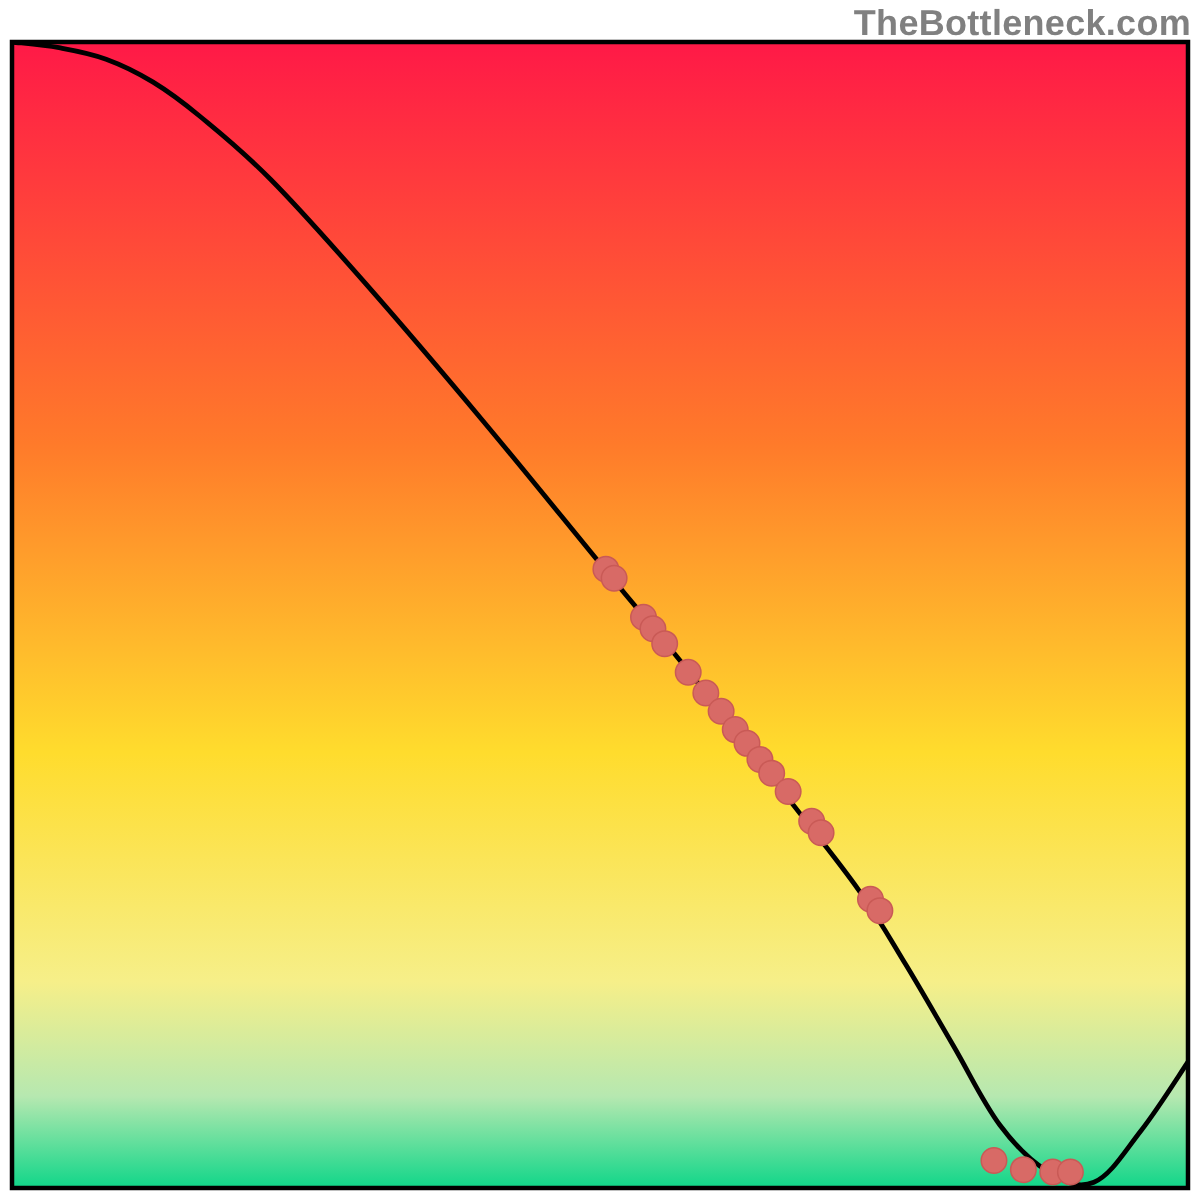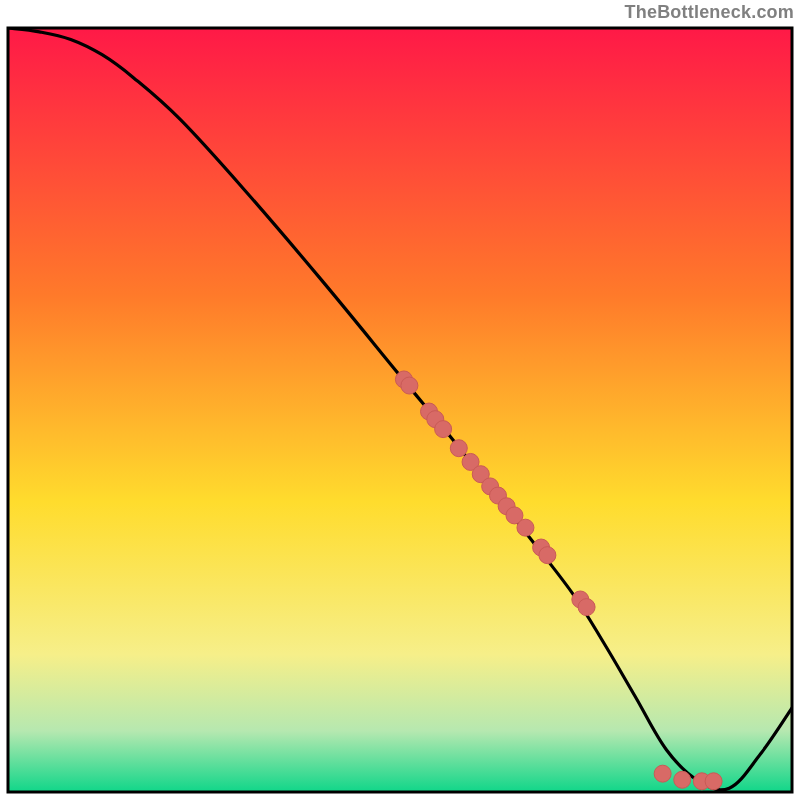--- a/index.html
+++ b/index.html
@@ -13,21 +13,21 @@
   .stage {
     position: relative;
     width: 800px;
     height: 800px;
   }
   .watermark {
     position: absolute;
     top: 2px;
     right: 6px;
     font-family: Arial, Helvetica, sans-serif;
-    font-size: 18px;
+    font-size: 24px;
     font-weight: bold;
     color: #808080;
     letter-spacing: 0.2px;
     z-index: 50;
     user-select: none;
   }
   svg.chart {
     position: absolute;
     left: 8px;
     top: 28px;

